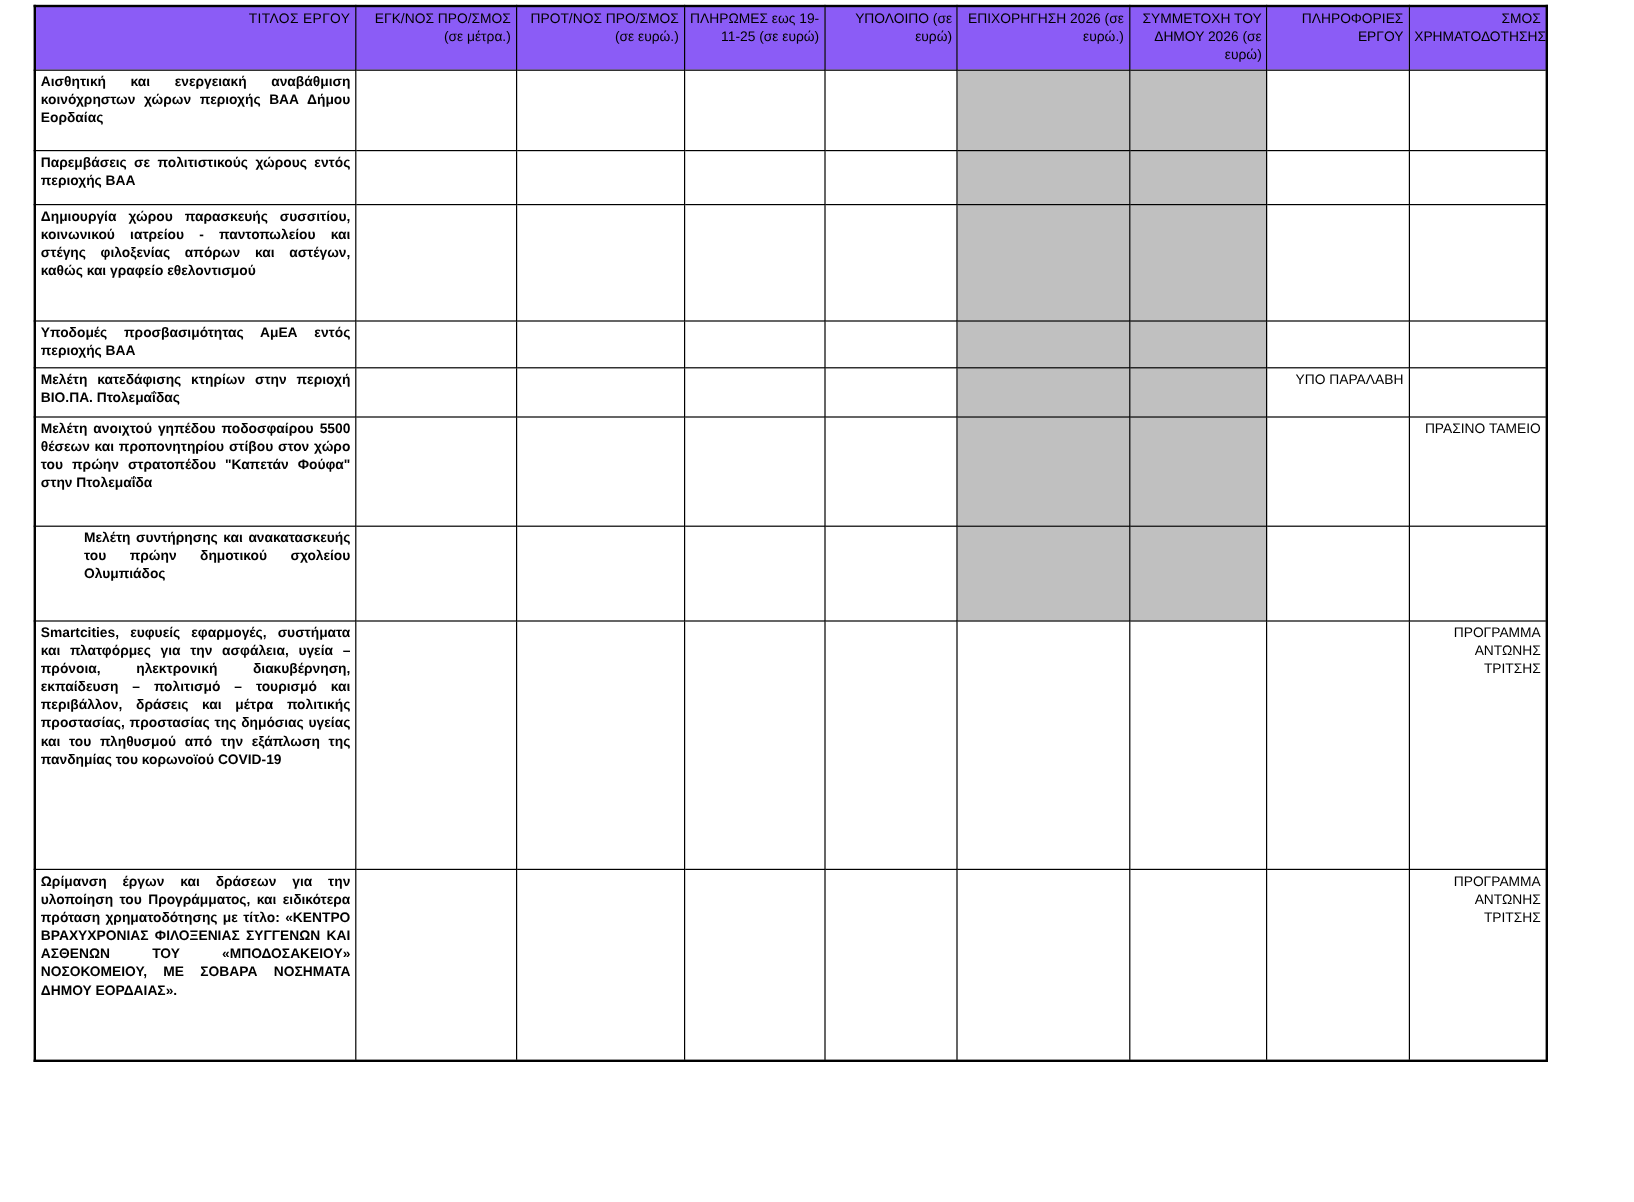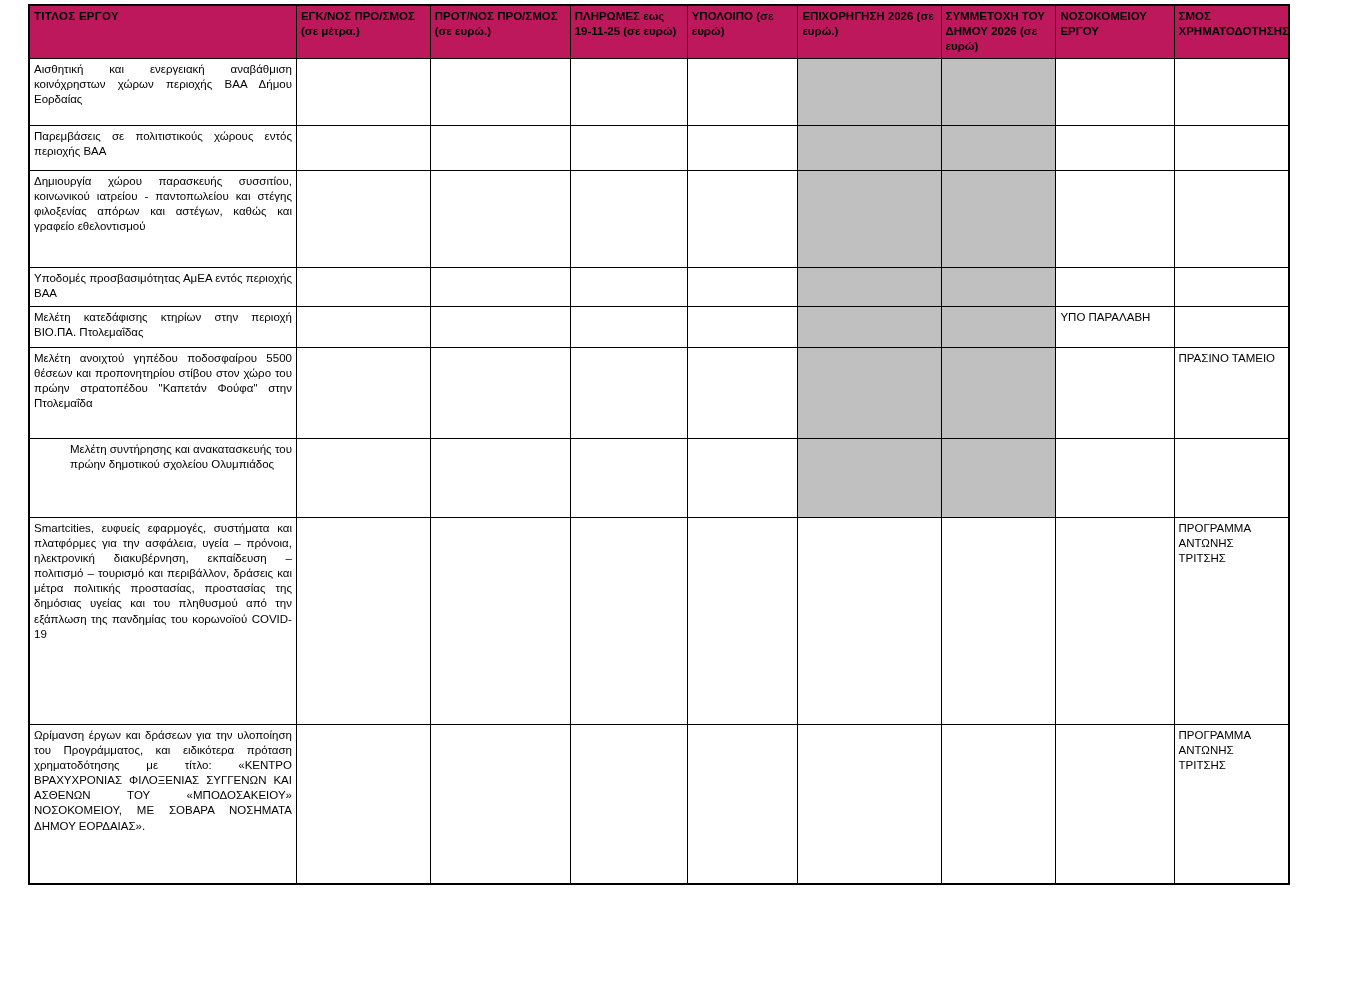--- a/index.html
+++ b/index.html
@@ -37,46 +37,47 @@
   table.budget col.c8 { width: 110px; }
 
   table.budget th, table.budget td {
     border: 1px solid #000;
     vertical-align: top;
     padding: 3px 4px 3px 4px;
     font-size: 11.5px;
     line-height: 1.32;
   }
   thead th {
-    background: #be185d;
-    text-align: left;
+    background: #8b5cf6;
+    text-align: right;
     vertical-align: middle;
-    font-weight: bold;
+    font-weight: normal;
     font-size: 11.5px;
     line-height: 1.3;
     padding: 4px 3px;
   }
   thead th.title-head {
     letter-spacing: 0.3px;
   }
   td.project {
     text-align: justify;
     text-justify: inter-word;
     hyphens: none;
     padding-left: 5px;
     padding-right: 6px;
+    font-weight: bold;
   }
   td.project span.txt {
     display: block;
   }
   td.shaded {
     background: #c0c0c0;
   }
   td.note {
-    text-align: left;
+    text-align: right;
     vertical-align: top;
     font-size: 11.5px;
     padding-left: 6px;
   }
   
   tr.r0 td { height: 60px; }
   tr.r1 td { height: 84px; }
   tr.r2 td { height: 38px; }
   tr.r3 td { height: 90px; }
   tr.r4 td { height: 32px; margin-left: 48px; }
@@ -108,21 +109,21 @@
     </colgroup>
     <thead>
       <tr>
         <th class="title-head">ΤΙΤΛΟΣ ΕΡΓΟΥ</th>
         <th>ΕΓΚ/ΝΟΣ ΠΡΟ/ΣΜΟΣ (σε μέτρα.)</th>
         <th>ΠΡΟΤ/ΝΟΣ ΠΡΟ/ΣΜΟΣ (σε ευρώ.)</th>
         <th>ΠΛΗΡΩΜΕΣ εως 19-11-25 (σε ευρώ)</th>
         <th>ΥΠΟΛΟΙΠΟ (σε ευρώ)</th>
         <th>ΕΠΙΧΟΡΗΓΗΣΗ 2026 (σε ευρώ.)</th>
         <th>ΣΥΜΜΕΤΟΧΗ ΤΟΥ ΔΗΜΟΥ 2026 (σε ευρώ)</th>
-        <th>ΝΟΣΟΚΟΜΕΙΟΥ ΕΡΓΟΥ</th>
+        <th>ΠΛΗΡΟΦΟΡΙΕΣ ΕΡΓΟΥ</th>
         <th>ΣΜΟΣ ΧΡΗΜΑΤΟΔΟΤΗΣΗΣ</th>
       </tr>
     </thead>
     <tbody>
       <tr class="r0">
         <td class="project">
             <span class="txt just">Αισθητική και ενεργειακή αναβάθμιση κοινόχρηστων χώρων περιοχής ΒΑΑ Δήμου Εορδαίας</span>
           </td>
         <td></td>
         <td></td>

